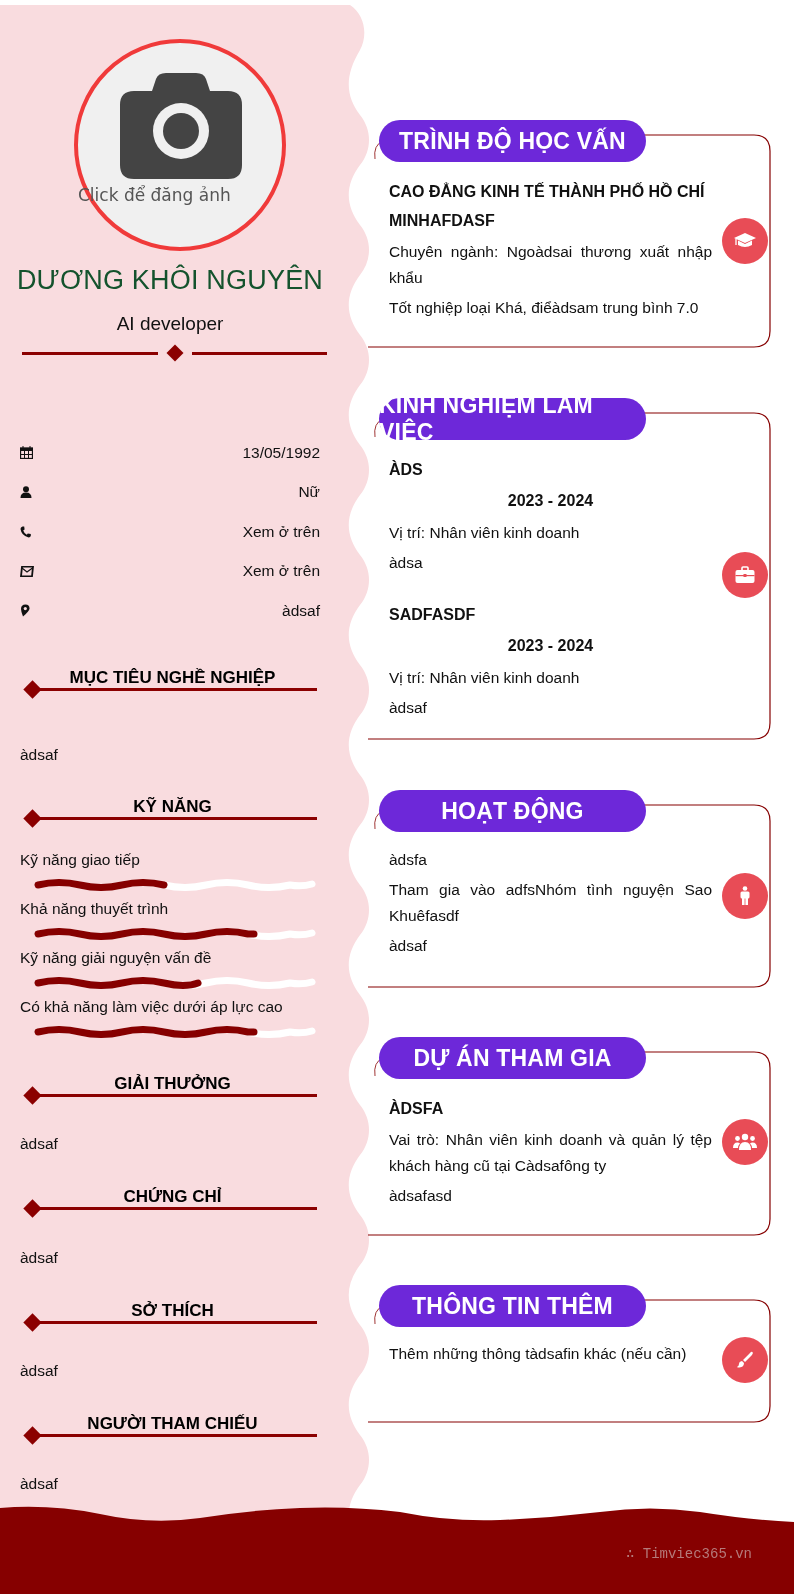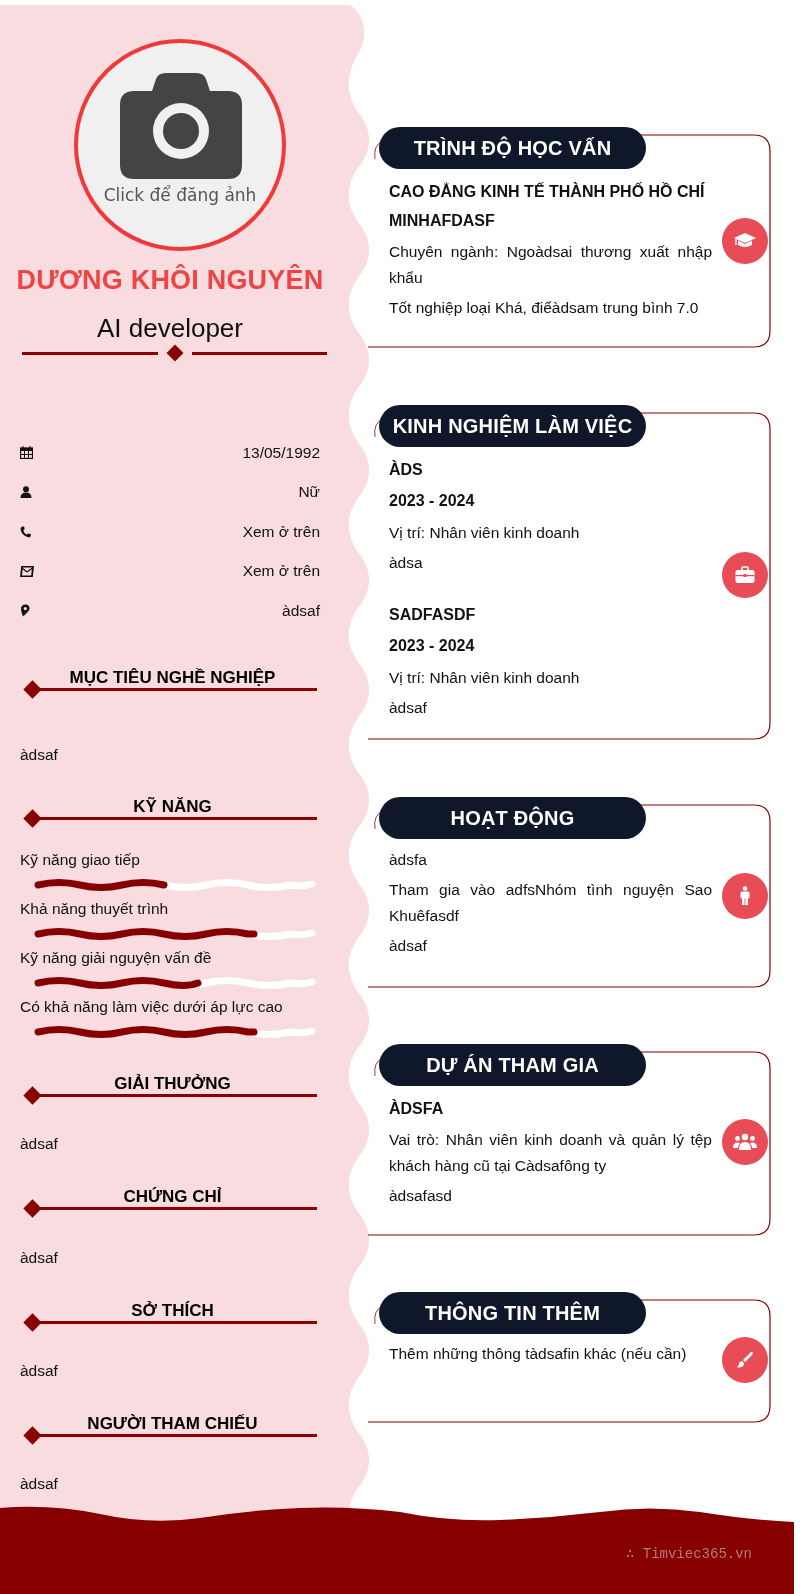--- a/index.html
+++ b/index.html
@@ -6,25 +6,25 @@
   html, body { width: 800px; height: 1594px; background: #ffffff; overflow: hidden; }
   body { position: relative; font-family: "Liberation Sans", "DejaVu Sans", sans-serif; color: #111; }
 
   
   .sidebar-bg { position: absolute; left: 0; top: 5px; width: 372px; height: 1560px; }
   .sidebar { position: absolute; left: 0; top: 5px; width: 345px; height: 1520px; }
 
   .avatar { position: absolute; left: 74px; top: 34px; width: 212px; height: 212px; border-radius: 50%;
     background: #f0f0f0; border: 4px solid #f03a3a; cursor: pointer; }
   .avatar .cam { position: absolute; left: 42px; top: 30px; }
-  .avatar .upload-label { position: absolute; left: 0; right: 0; top: 142px; text-align: center;
+  .avatar .upload-label { position: absolute; left: 0; right: 0; top: 142px; 
     font-family: "DejaVu Sans", sans-serif; font-size: 17px; color: #555; }
 
-  .name { position: absolute; left: 0; width: 340px; top: 260px; text-align: center; font-size: 27px; font-weight: bold; color: #ef4444; letter-spacing: 0.2px; }
-  .jobtitle { position: absolute; left: 0; width: 340px; top: 308px; text-align: center; font-size: 26px; color: #111; }
+  .name { position: absolute; left: 0; width: 340px; top: 260px; text-align: center; font-size: 27px; font-weight: normal; color: #14532d; letter-spacing: 0.2px; }
+  .jobtitle { position: absolute; left: 0; width: 340px; top: 308px; text-align: center; font-size: 19px; color: #111; }
   .name-divider { position: absolute; left: 22px; top: 341px; width: 305px; height: 14px; }
   .name-divider .l { position: absolute; top: 6px; left: 0; width: 136px; height: 3px; background: #8b0000; }
   .name-divider .r { position: absolute; top: 6px; left: 170px; width: 135px; height: 3px; background: #8b0000; }
   .name-divider .d { position: absolute; top: 1px; left: 147px; width: 12px; height: 12px; background: #8b0000; transform: rotate(45deg); }
 
   .info-list { position: absolute; left: 20px; top: 428px; width: 300px; }
   .info-item { display: flex; align-items: center; height: 39.5px; font-size: 15.5px; color: #111; justify-content: space-between; }
   .info-item .ico { width: 26px; display: flex; align-items: center; justify-content: flex-start; }
 
   .lsec-title { position: absolute; left: 22px; width: 295px; height: 28px; }
@@ -33,26 +33,26 @@
   .lsec-title .d { position: absolute; left: 4px; top: 15px; width: 13px; height: 13px; background: #8b0000; transform: rotate(45deg); }
 
   .ltext { position: absolute; left: 20px; font-size: 15.5px; color: #111; }
 
   .skill-label { position: absolute; left: 20px; font-size: 15.5px; color: #111; }
   .skill-bar { position: absolute; left: 34px; width: 282px; height: 12px; }
 
   
   .card { position: absolute; left: 368px; width: 404px; }
   .card .frame { position: absolute; left: 0; top: 0; width: 100%; height: 100%; }
-  .card .pill { position: absolute; left: 11px; top: 12px; width: 267px; height: 42px; border-radius: 21px; background: #0f172a;
-    color: #fff; font-weight: bold; font-size: 20px; display: flex; align-items: center; justify-content: center; letter-spacing: 0.2px; }
+  .card .pill { position: absolute; left: 11px; top: 5px; width: 267px; height: 42px; border-radius: 21px; background: #6d28d9;
+    color: #fff; font-weight: bold; font-size: 23px; display: flex; align-items: center; justify-content: center; letter-spacing: 0.2px; }
   .card .body { position: absolute; left: 21px; width: 323px; font-size: 15.5px; color: #111; }
   .card .body p { line-height: 26px; text-align: justify; margin-bottom: 4px; }
   .card .body .h { font-weight: bold; font-size: 16px; line-height: 29px; text-align: left; }
-  .card .body .date { font-weight: bold; font-size: 16px; text-align: left; line-height: 26px; margin-bottom: 6px; }
+  .card .body .date { font-weight: bold; font-size: 16px; text-align: center; line-height: 26px; margin-bottom: 6px; }
   .card .badge { position: absolute; left: 354px; width: 46px; height: 46px; border-radius: 50%; background: #e84c56;
     display: flex; align-items: center; justify-content: center; }
 
   .footer { position: absolute; left: 0; top: 1500px; width: 794px; height: 94px; }
   .footer .brand { position: absolute; right: 42px; bottom: 32px; font-family: "Liberation Mono", "DejaVu Sans Mono", monospace;
     font-size: 14px; color: #b57a7a; }
 </style>
 </head>
 <body>
 

